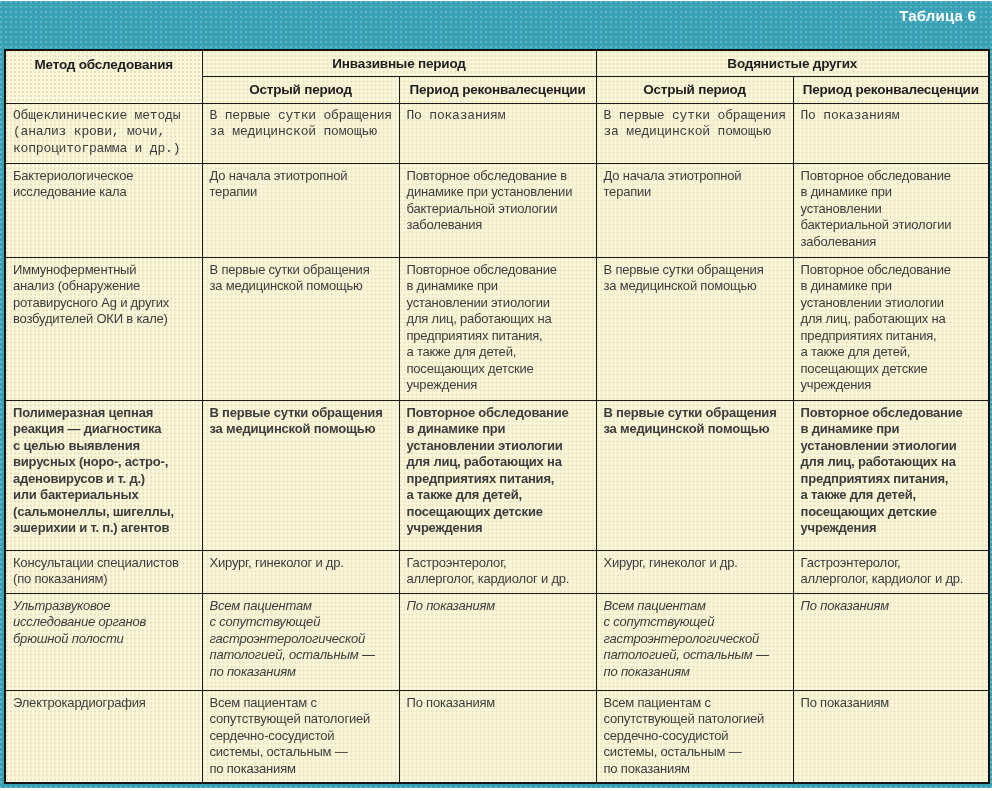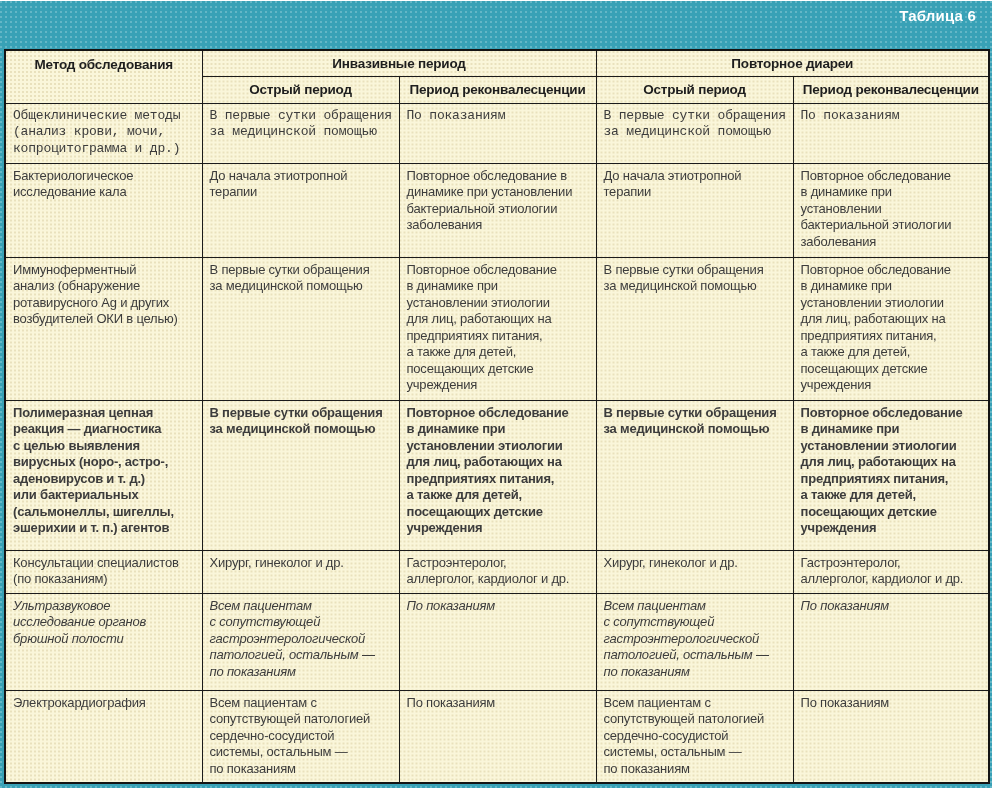--- a/index.html
+++ b/index.html
@@ -90,21 +90,21 @@
         <col style="width:197px">
           <col style="width:197px">
           <col style="width:197px">
           <col style="width:197px">
           <col style="width:196px">
       </colgroup>
       <thead>
         <tr class="group-row">
           <th rowspan="2" class="method-header">Метод обследования</th>
           <th colspan="2">Инвазивные период</th>
-          <th colspan="2">Повторное диареи</th>
+          <th colspan="2">Водянистые других</th>
         </tr>
         <tr class="period-row">
           <th>Острый период</th>
           <th>Период реконвалесценции</th>
           <th>Острый период</th>
           <th>Период реконвалесценции</th>
         </tr>
       </thead>
       <tbody>
         <tr class="r1">
@@ -132,21 +132,21 @@
           <td>Повторное обследование
 в динамике при
 установлении
 бактериальной этиологии
 заболевания</td>
         </tr>
         <tr class="r3">
           <td>Иммуноферментный
 анализ (обнаружение
 ротавирусного Ag и других
-возбудителей ОКИ в целью)</td>
+возбудителей ОКИ в кале)</td>
           <td>В первые сутки обращения
 за медицинской помощью</td>
           <td>Повторное обследование
 в динамике при
 установлении этиологии
 для лиц, работающих на
 предприятиях питания,
 а также для детей,
 посещающих детские
 учреждения</td>

